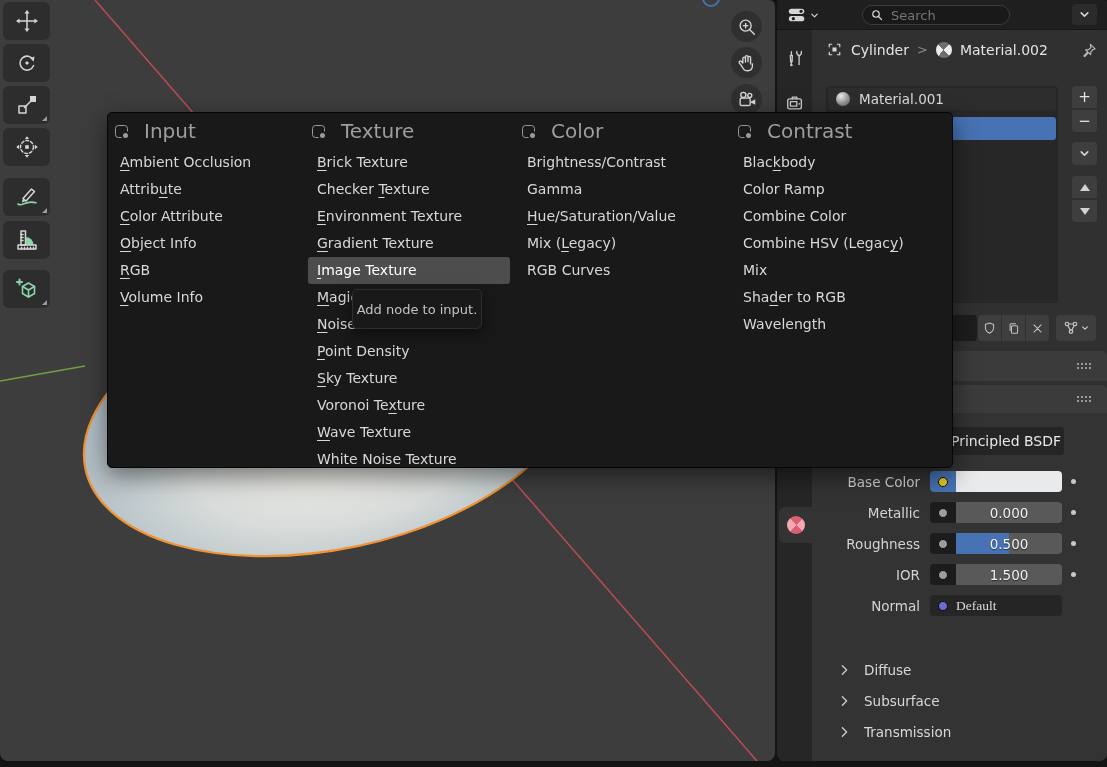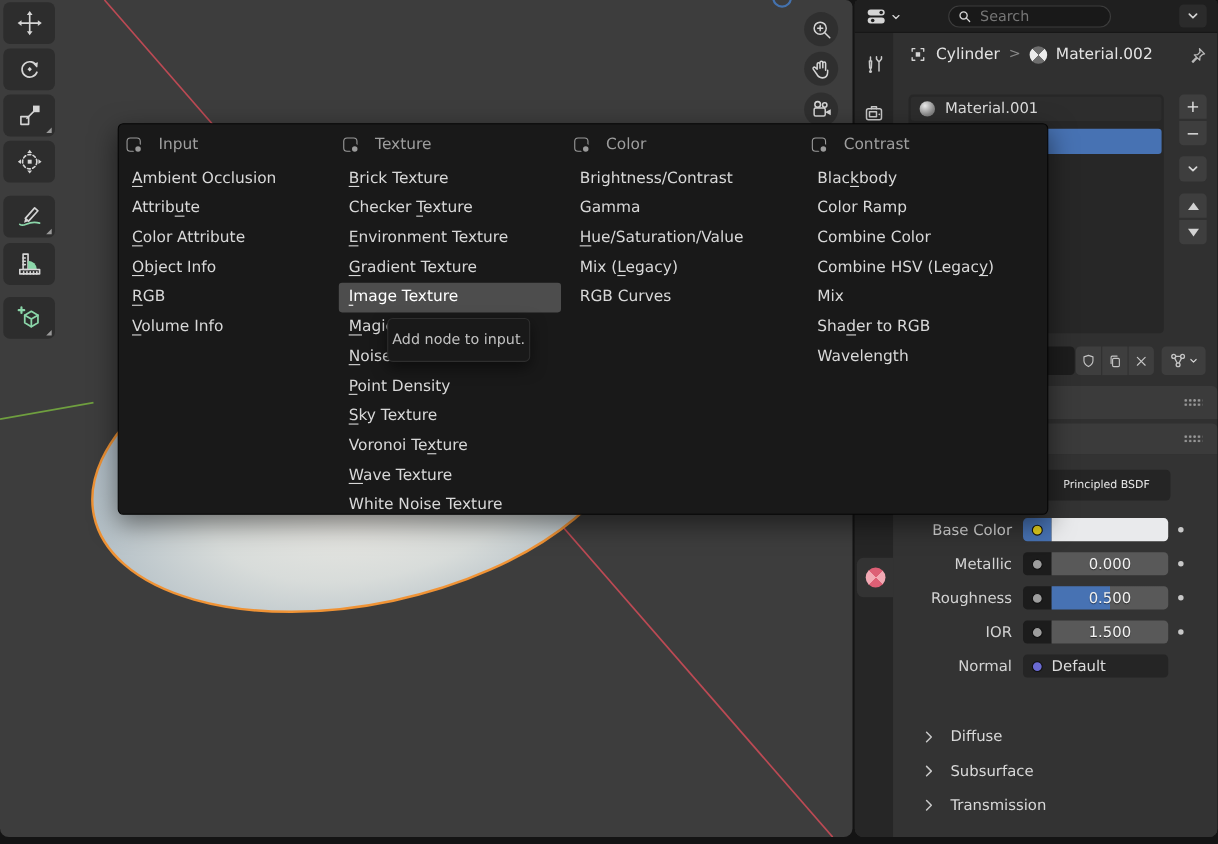--- a/index.html
+++ b/index.html
@@ -67,35 +67,35 @@
   .gbtn:first-child{border-radius:4px 0 0 4px;}
   .gbtn:last-child{border-radius:0 4px 4px 0;}
   .ndrop{position:absolute;left:244px;top:285px;width:40px;height:26px;background:#3e3e3e;border-radius:4px;
         display:flex;align-items:center;justify-content:center;gap:2px;}
 
   .strip{position:absolute;left:0;width:295px;background:#3b3b3b;border-radius:5px 5px 0 0;}
   .dots{position:absolute;right:14px;top:50%;margin-top:-4px;width:17px;height:7px;
         background-image:radial-gradient(#9a9a9a 1px,transparent 1.3px);background-size:4px 4px;}
   .surface{position:absolute;left:0;top:383px;width:295px;height:348px;background:#333333;}
   .nodefield{position:absolute;left:136px;top:397px;width:116px;height:28px;background:#252525;border-radius:4px;
-        display:flex;align-items:center;justify-content:center;font-size:10px;color:#e8e8e8;}
+        display:flex;align-items:center;justify-content:center;font-size:14px;color:#e8e8e8;}
 
   .prows{position:absolute;left:0;top:441px;width:295px;}
   .prow{display:flex;align-items:center;height:21px;margin-bottom:10px;}
   .pr-label{width:108px;text-align:right;font-size:13.5px;color:#d3d3d3;flex:none;}
   .pr-socket{flex:none;width:26px;height:21px;margin-left:10px;background:#1c1c1c;border-radius:4px 0 0 4px;
         display:flex;align-items:center;justify-content:center;}
   .pr-socket .dot,.pf-dot{width:10px;height:10px;border-radius:50%;border:1.5px solid #101010;flex:none;}
   .pr-field{flex:none;width:106px;height:21px;border-radius:0 4px 4px 0;display:flex;align-items:center;
         justify-content:center;overflow:hidden;}
   .pf-text{font-size:13.5px;color:#f2f2f2;text-shadow:0 1px 1px rgba(0,0,0,.55);}
   .pr-dec{flex:none;width:5px;height:5px;border-radius:50%;background:#c8c8c8;margin-left:9px;}
   .prow.vector .pr-field{width:132px;margin-left:10px;background:#252525;border-radius:4px;
         justify-content:flex-start;padding-left:8px;gap:8px;}
-  .prow.vector .pf-text{color:#dcdcdc;text-shadow:none;}
+  .prow.vector .pf-text{color:#dcdcdc;text-shadow:none;font-family:Liberation Serif, serif;}
   .prow .pf-dot{display:none;}
   .prow.vector .pf-dot{display:block;}
 
   .sections{position:absolute;left:0;top:629px;width:295px;}
   .srow{display:flex;align-items:center;height:21px;margin-bottom:10px;}
   .srow .chev{margin-left:28px;flex:none;}
   .srow .slabel{margin-left:15px;font-size:13.5px;color:#d8d8d8;}
 
   
   .addmenu{position:absolute;left:107px;top:112px;width:846px;height:356px;background:#191919;
@@ -103,21 +103,21 @@
         box-shadow:0 8px 24px rgba(0,0,0,.5);}
   .mcol{flex:none;}
   .mcol:nth-child(1){width:197px;}
   .mcol:nth-child(2){width:210px;}
   .mcol:nth-child(3){width:216px;}
   .mcol:nth-child(4){width:222px;}
   .mc-head{height:24px;display:flex;align-items:center;padding-left:7px;margin-bottom:6px;}
   .nodeicon{position:relative;width:13px;height:13px;border:1.5px solid #9a9a9a;border-radius:3.5px;}
   .nodeicon::after{content:"";position:absolute;right:-3px;bottom:-3px;width:5px;height:5px;border-radius:50%;
         background:#9a9a9a;border:2px solid #191919;}
-  .mc-title{margin-left:16px;font-size:14px;color:#9e9e9e;}
+  .mc-title{margin-left:16px;font-size:20px;color:#9e9e9e;}
   .mitem{height:27px;line-height:27px;margin:0 5px 0 3px;padding-left:9px;font-size:14px;color:#d8d8d8;
         border-radius:3px;white-space:nowrap;}
   .mitem.hl{background:#4d4d4d;color:#ffffff;}
   .mitem .key{text-decoration:underline;text-underline-offset:2.5px;text-decoration-thickness:1px;}
 
   .tooltip{position:absolute;left:352px;top:289px;width:130px;height:40px;background:#191919;
         border:1px solid #2e2e2e;border-radius:5px;z-index:60;display:flex;align-items:center;
         justify-content:center;font-size:13px;color:#c2c2c2;box-shadow:0 5px 14px rgba(0,0,0,.5);}
 
   svg{display:block;}

